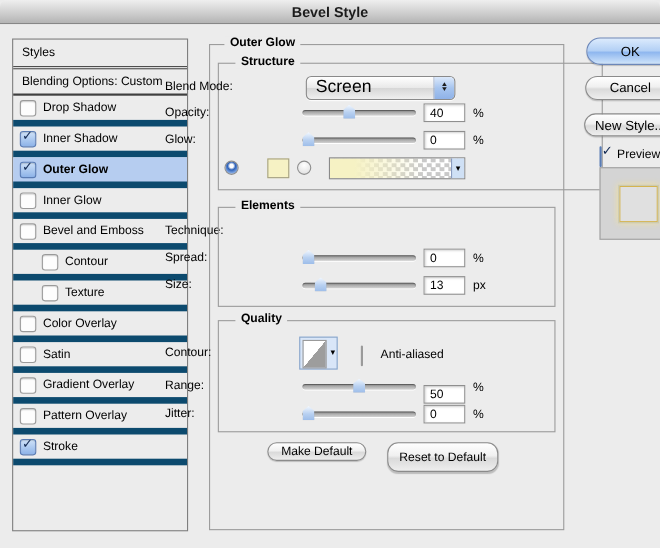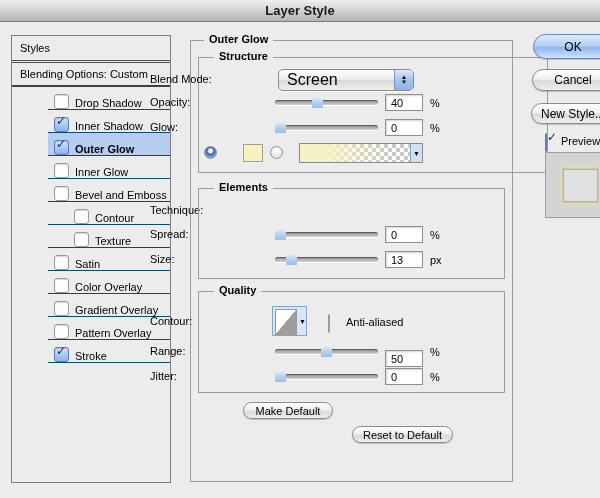--- a/index.html
+++ b/index.html
@@ -14,22 +14,22 @@
     border-bottom:1px solid #7d7d7d;border-radius:6px 6px 0 0;
     display:flex;align-items:center;justify-content:center;}
   .titlebar .t{font-size:13px;font-weight:600;color:#1b1b1b;}
 
   
   .sidebar{left:11px;top:35px;width:160px;height:448px;border:1px solid #7f7f7f;background:#ececec;}
   .sb-header{height:24px;display:flex;align-items:center;padding-left:8px;
     font-size:11px;border-bottom:3px double #4e4e4e;}
   .sb-blend{height:22px;display:flex;align-items:center;padding-left:8px;
     font-size:11px;border-bottom:2px solid #3f3f3f;}
-  .srow{height:22px;display:flex;align-items:flex-end;gap:6px;padding-left:6px;
-    font-size:11px;border-bottom:1px solid #0c4a6e;cursor:default;margin-left:36px;}
+  .srow{height:22px;display:flex;align-items:center;gap:6px;padding-left:6px;
+    font-size:11px;border-bottom:6px solid #0c4a6e;cursor:default;}
   .srow.indent{padding-left:26px;}
   .srow.selected{background:#b6cdf0;font-weight:bold;}
 
   
   .cb{width:13px;height:13px;border:1px solid #9a9a9a;border-radius:3px;background:#fdfdfd;
     box-shadow:inset 0 1px 1px rgba(0,0,0,.15);flex:0 0 auto;position:relative;}
   .cb.checked{background:linear-gradient(#cfe2f8,#8db3e8);border-color:#5a7cb4;}
   .cb .chk{position:absolute;left:1px;top:-4px;font-size:12px;font-weight:bold;color:#142a52;line-height:14px;}
 
   
@@ -99,21 +99,21 @@
     border:1px solid #d5b44e;outline:1px solid #c9c9b2;box-shadow:0 0 6px 1px rgba(244,226,150,.95);}
   .pvlabel{font-size:11px;line-height:14px;}
 </style>
 </head>
 <body>
 
 <div id="app">
 
   
   <div class="abs titlebar">
-    <span class="t">Layer Style</span>
+    <span class="t">Bevel Style</span>
   </div>
 
   
   <div class="abs sidebar">
     <div class="sb-header">Styles</div>
     <div class="sb-blend">Blending Options: Custom</div>
 
     <div class="srow">
       <span class="cb"></span>
       <span>Drop Shadow</span>
@@ -141,25 +141,25 @@
     <div class="srow indent">
       <span class="cb"></span>
       <span>Contour</span>
     </div>
     <div class="srow indent">
       <span class="cb"></span>
       <span>Texture</span>
     </div>
     <div class="srow">
       <span class="cb"></span>
+      <span>Color Overlay</span>
+    </div>
+    <div class="srow">
+      <span class="cb"></span>
       <span>Satin</span>
-    </div>
-    <div class="srow">
-      <span class="cb"></span>
-      <span>Color Overlay</span>
     </div>
     <div class="srow">
       <span class="cb"></span>
       <span>Gradient Overlay</span>
     </div>
     <div class="srow">
       <span class="cb"></span>
       <span>Pattern Overlay</span>
     </div>
     <div class="srow">
@@ -261,21 +261,21 @@
   <div class="abs lbl" style="left:150px;top:369px;width:118px;">Jitter:</div>
   <div class="abs slider" style="left:275px;top:369px;width:103px;">
     <div class="track"></div>
     <div class="sthumb" style="left:0px;"></div>
   </div>
   <div class="abs vbox" style="left:385px;top:368px;">0</div>
   <div class="abs unit" style="left:430px;top:370px;">%</div>
 
   
   <div class="abs pill" style="left:243px;top:402px;width:90px;height:17px;">Make Default</div>
-  <div class="abs pill" style="left:352px;top:402px;width:101px;height:17px;margin-top:24px;">Reset to Default</div>
+  <div class="abs pill" style="left:352px;top:402px;width:101px;height:27px;">Reset to Default</div>
 
   
   <div class="abs pill ok" style="left:533px;top:34px;width:80px;height:25px;">OK</div>
   <div class="abs pill big" style="left:532px;top:69px;width:82px;height:22px;">Cancel</div>
   <div class="abs pill big" style="left:531px;top:103px;width:84px;height:21px;">New Style...</div>
 
   <span class="abs cb checked" style="left:543px;top:134px;"><span class="chk">✓</span></span>
   <div class="abs pvlabel" style="left:561px;top:134px;">Preview</div>
 
   <div class="abs pvpanel">

